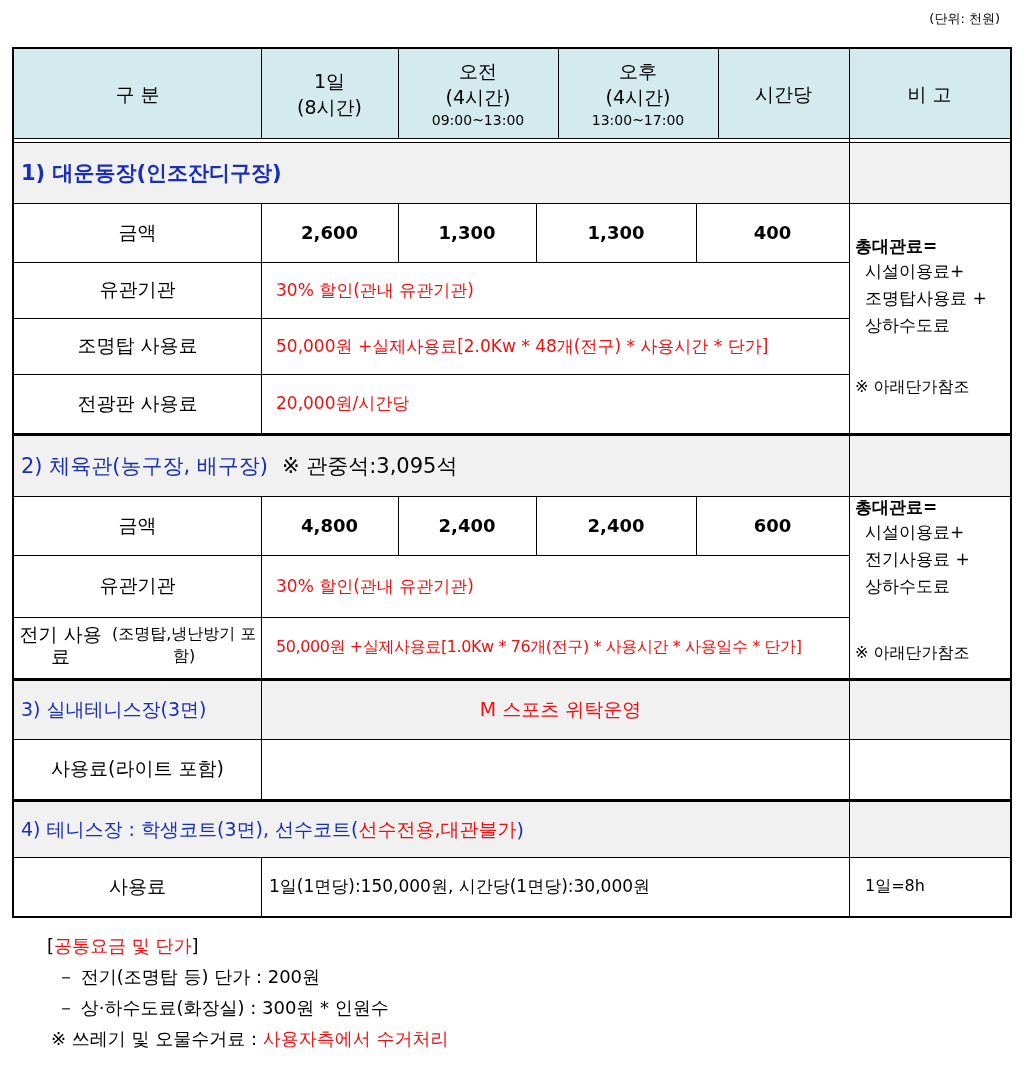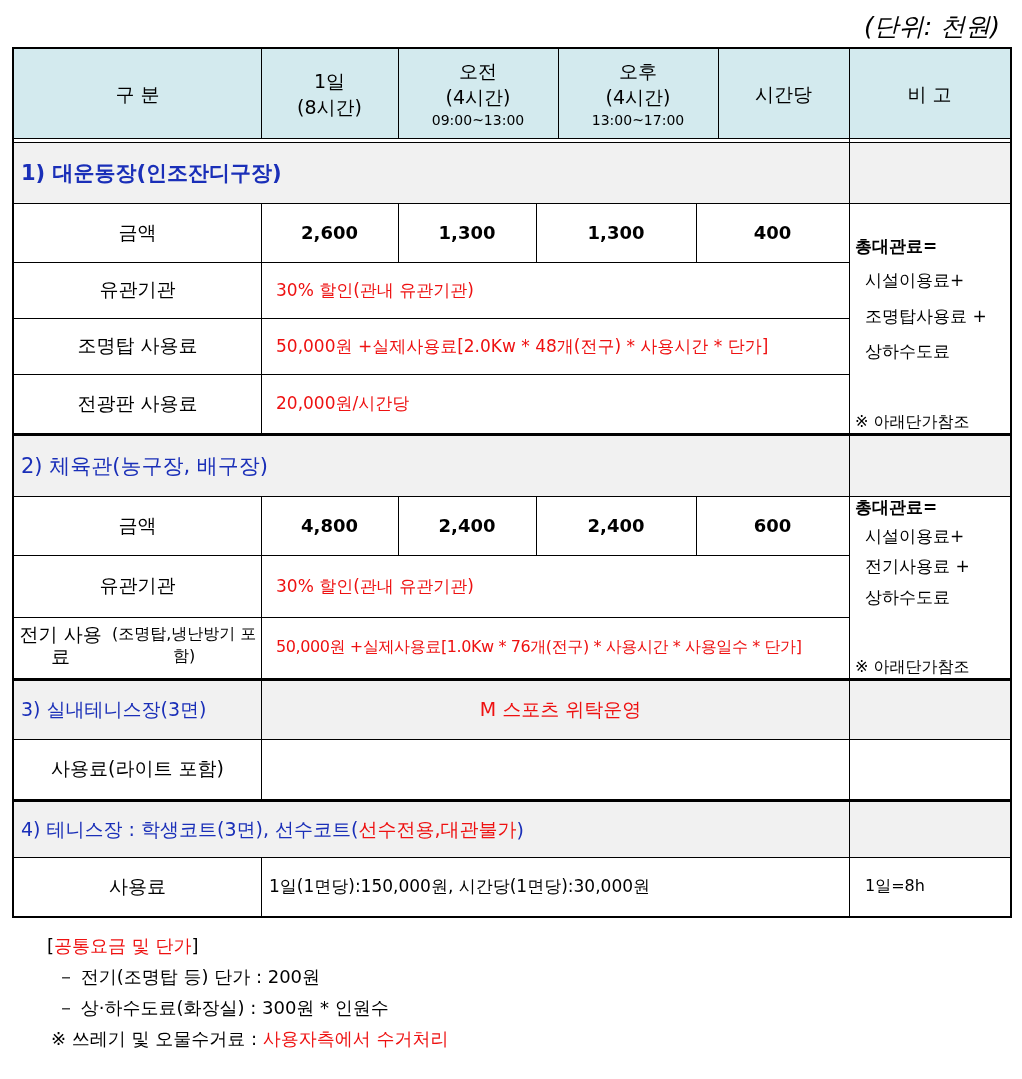--- a/index.html
+++ b/index.html
@@ -1,31 +1,31 @@
 <!DOCTYPE html>
 <html><head>
 <meta charset="utf-8">
 <style>
   html, body { margin:0; padding:0; background:#ffffff; }
   body { width:1022px; height:1079px; position:relative; overflow:hidden;
          font-family:"DejaVu Sans", "Liberation Sans", sans-serif; color:#000; }
   .abs { position:absolute; box-sizing:border-box; }
-  .unit { right:22px; top:10px; font-size:25px;font-style:italic; }
+  .unit { right:22px; top:10px; font-size:13px; }
   .table { left:12px; top:47px; width:1000px; height:871px; border:2px solid #000; }
   .cell { position:absolute; box-sizing:border-box; display:flex; align-items:center; justify-content:center;
           text-align:center; }
   .hdr { background:#d3eaee; font-size:19px; line-height:26px; flex-direction:column; }
   .hdr .small { font-size:14px; line-height:20px; }
   .sec { background:#f1f1f1; justify-content:flex-start; padding-left:7px; font-size:21px; color:#1a2fb8; }
   .sec .black { color:#000; }
   .sec .red { color:#ee1111; }
   .lbl { font-size:19px; }
   .num { font-size:18px;font-weight:bold; }
   .red-txt { color:#ee1111; font-size:17px; justify-content:flex-start; padding-left:15px; }
-  .note { font-size:17px; justify-content:space-between; align-items:flex-start; padding-left:6px; flex-direction:column; text-align:left; }
+  .note { font-size:17px; justify-content:flex-start; align-items:flex-start; padding-left:6px; flex-direction:column; text-align:left; }
   .note .b { font-weight:bold; }
   .hl { position:absolute; height:0; border-top:1px solid #000; }
   .vl { position:absolute; width:0; border-left:1px solid #000; }
   .thick { border-top-width:3px; }
   .footer { left:47px; top:930px; font-size:18px; line-height:31px; }
   .footer .red { color:#ee1111; }
 </style>
 </head>
 <body>
 
@@ -80,20 +80,21 @@
   <div class="cell note" style="left:835px;top:154px;width:161px;height:230px;padding-top:32px;">
     <span class="b">총대관료=</span>
     <span style="padding-left:10px;line-height:27px;">시설이용료+</span>
     <span style="padding-left:10px;line-height:27px;">조명탑사용료 +</span>
     <span style="padding-left:10px;line-height:27px;">상하수도료</span>
     <span style="margin-top:38px;font-size:16px;">※ 아래단가참조</span>
   </div>
 
   <div class="cell sec" style="left:0;top:387px;width:835px;height:60px;font-weight:normal;">
     <span>2) 체육관(농구장, 배구장)</span>
+    <span class="black" style="margin-left:14px;">※ 관중석:3,095석</span>
   </div>
   <div class="cell sec" style="left:835px;top:387px;width:161px;height:60px;"></div>
 
   <div class="cell lbl" style="left:0;top:447px;width:247px;height:59px;">금액</div>
   <div class="cell num" style="left:247px;top:447px;width:137px;height:59px;">4,800</div>
   <div class="cell num" style="left:384px;top:447px;width:138px;height:59px;">2,400</div>
   <div class="cell num" style="left:522px;top:447px;width:160px;height:59px;">2,400</div>
   <div class="cell num" style="left:682px;top:447px;width:153px;height:59px;">600</div>
 
   <div class="cell lbl" style="left:0;top:506px;width:247px;height:62px;">유관기관</div>

